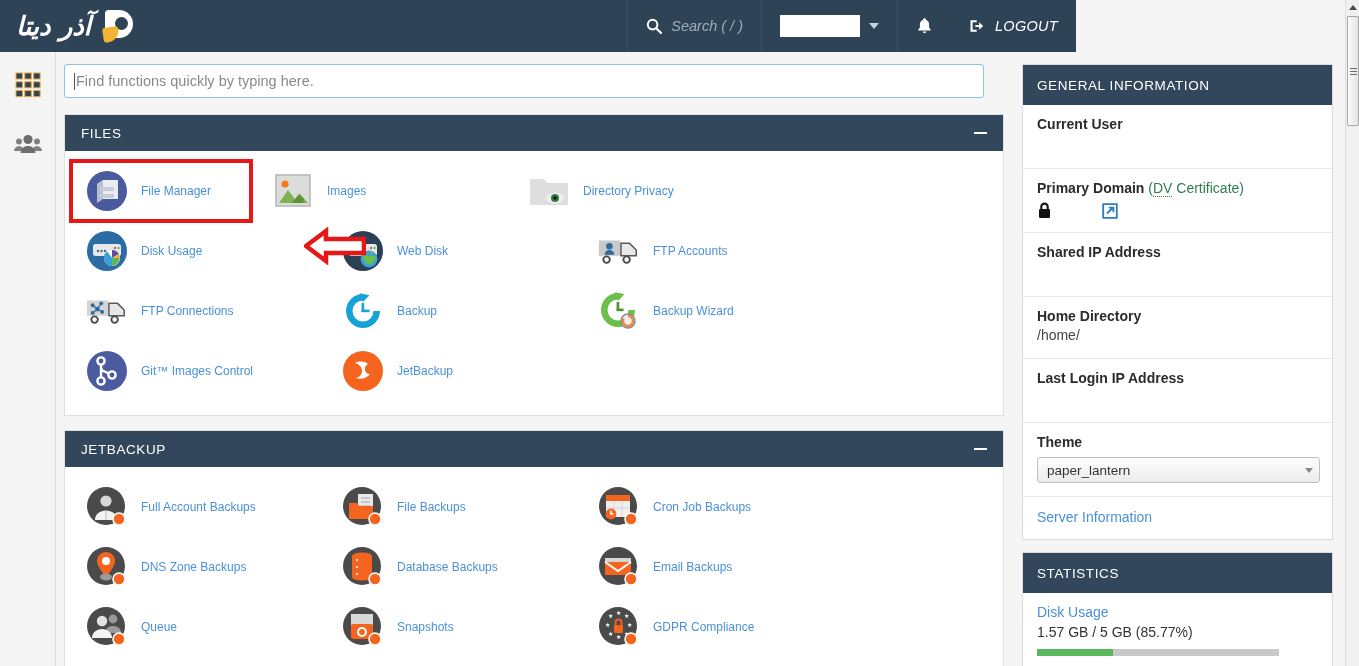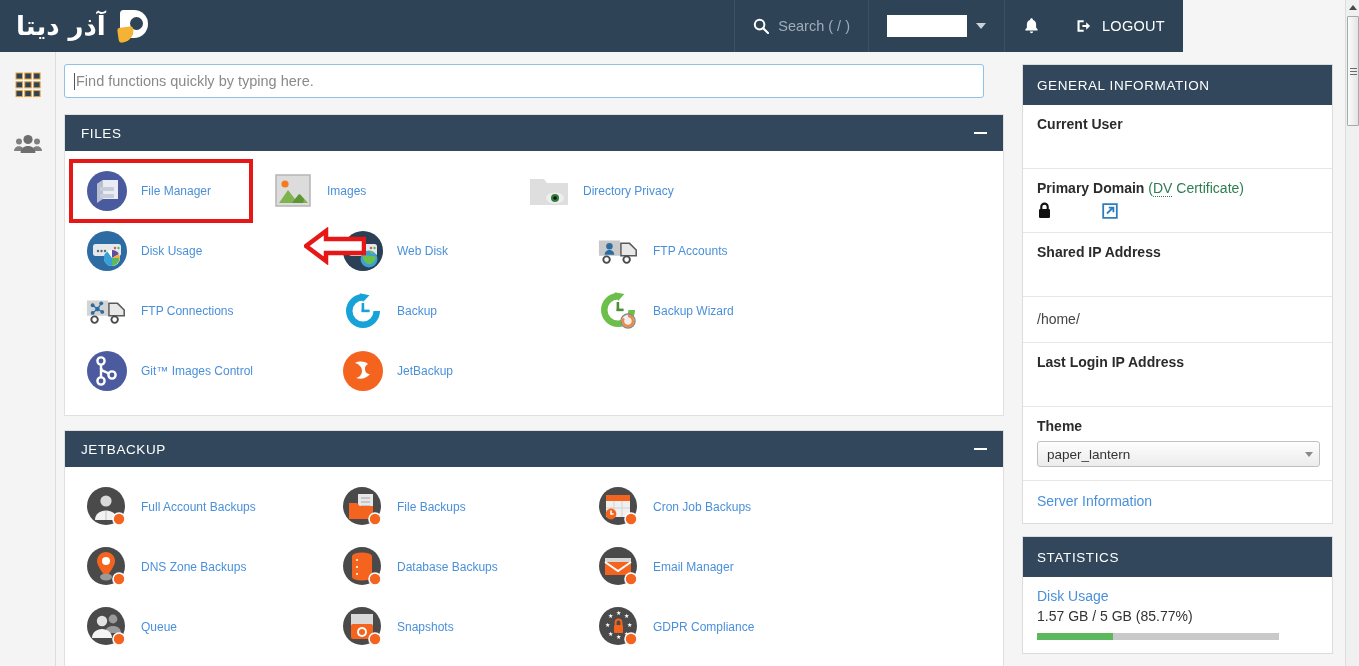--- a/index.html
+++ b/index.html
@@ -6,23 +6,24 @@
   html, body {
     width: 1359px; height: 666px;
     overflow: hidden;
     font-family: "Liberation Sans", sans-serif;
     background: #f5f5f5;
   }
   body { position: relative; }
 
   
   .topbar {
-    position: absolute; top: 0; left: 0; width: 1183px; height: 52px;
+    position: absolute; top: 0; left: 0; width: 1076px; height: 52px;
     background: #2e4355; display: flex; align-items: center;
     z-index: 20;
+    font-style: italic;
   }
   .logo-wrap {
     display: flex; align-items: center; gap: 8px;
     padding-left: 16px; height: 52px;
   }
   .logo-text {
     color: #ffffff; font-size: 26px; font-weight: bold;
     direction: rtl; letter-spacing: 0px;
     font-family: "DejaVu Sans", sans-serif;
   }
@@ -565,21 +566,21 @@
         <div class="tile">
           <span class="tile-icon">
             <svg class="ico" width="42" height="42" viewBox="0 0 42 42">
               <circle cx="20" cy="20" r="19" fill="#4a4a4a"></circle>
               <rect x="7" y="12" width="26" height="17" fill="#d6d6d6"></rect>
               <path d="M7 16h26v13H7z" fill="#f4641e"></path>
               <path d="M7 16l13 9 13-9" fill="none" stroke="#ffffff" stroke-width="2"></path>
               <circle cx="33" cy="33" r="6" fill="#f4641e" stroke="#ffffff" stroke-width="1.6"></circle>
             </svg>
           </span>
-          <span class="tile-label">Email Manager</span>
+          <span class="tile-label">Email Backups</span>
         </div>
 
         <div class="tile">
           <span class="tile-icon">
             <svg class="ico" width="42" height="42" viewBox="0 0 42 42">
               <circle cx="20" cy="20" r="19" fill="#4a4a4a"></circle>
               <circle cx="27" cy="13" r="4.4" fill="#9a9a9a"></circle>
               <path d="M19 27c0-4.5 3.6-7 8-7s8 2.5 8 7z" fill="#9a9a9a"></path>
               <circle cx="16" cy="15" r="5.2" fill="#e2e2e2"></circle>
               <path d="M6 32c0-5.5 4.5-9 10-9s10 3.5 10 9z" fill="#f4f4f4"></path>
@@ -675,20 +676,21 @@
         </span>
       </div>
     </div>
 
     <div class="row">
       <div class="row-title">Shared IP Address</div>
       <div class="row-val row-blank"></div>
     </div>
 
     <div class="row">
+      <div class="row-title">Home Directory</div>
       <div class="row-val">/home/</div>
     </div>
 
     <div class="row">
       <div class="row-title">Last Login IP Address</div>
       <div class="row-val row-blank"></div>
     </div>
 
     <div class="row">
       <div class="row-title">Theme</div>

